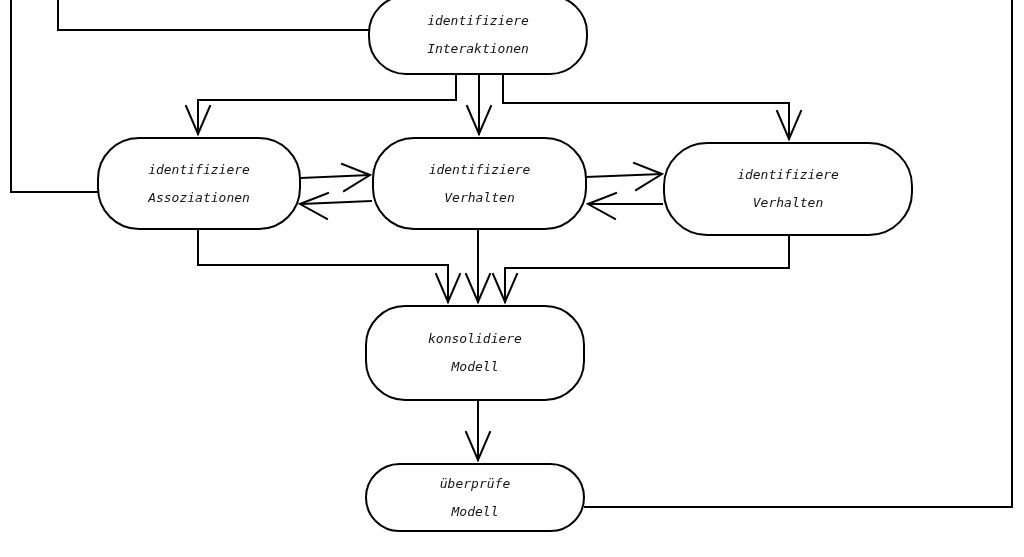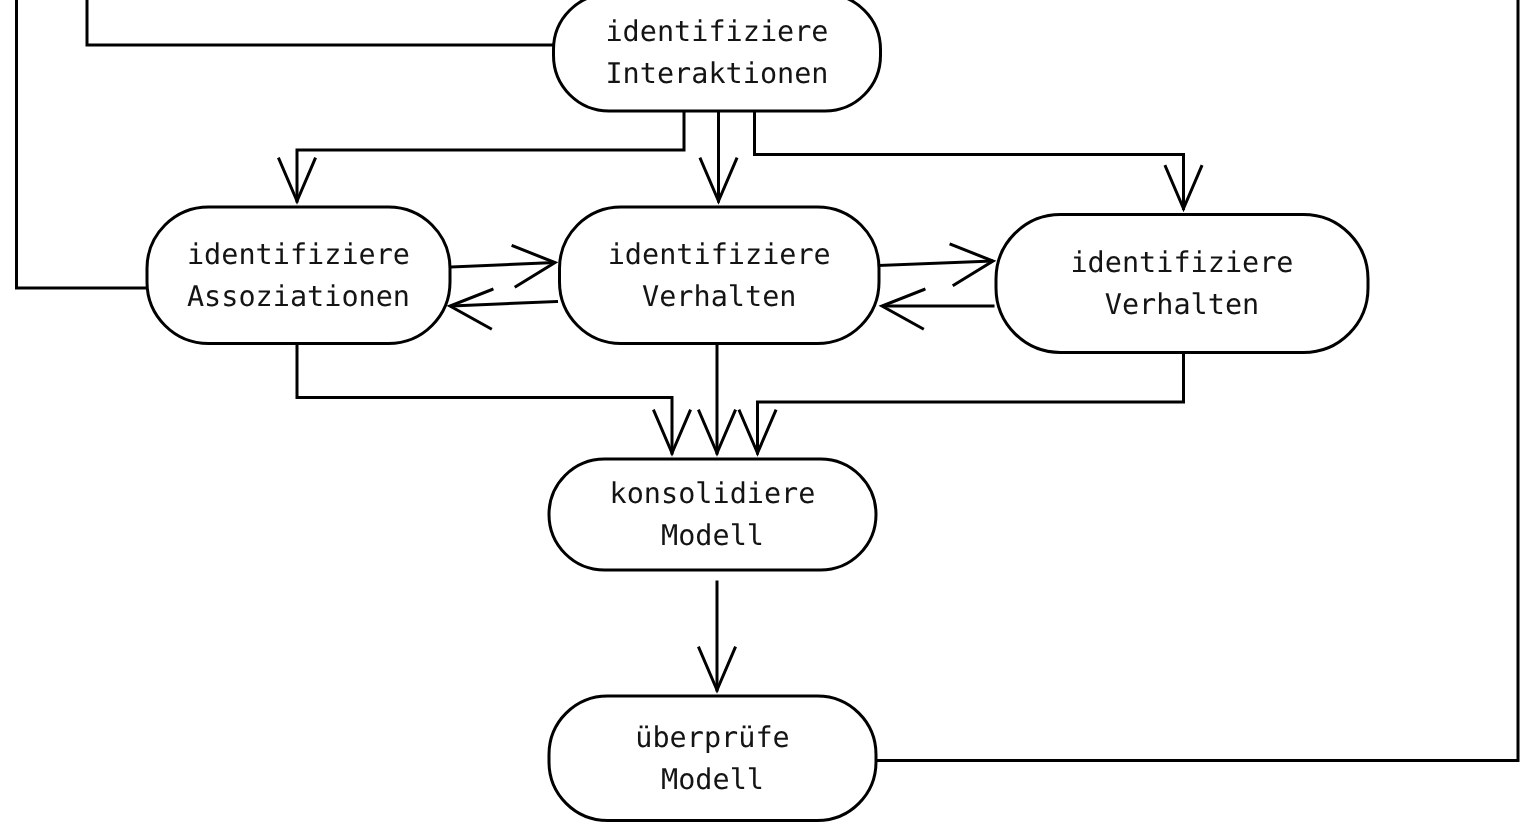--- a/index.html
+++ b/index.html
@@ -34,24 +34,25 @@
     box-sizing: border-box;
     background: var(--background, #ffffff);
     border: 2.5px solid var(--stroke, #000000);
     display: flex;
     flex-direction: column;
     align-items: center;
     justify-content: center;
     text-align: center;
   }
   .nline {
-    font-size: 19px;
+    font-size: 13px;
     line-height: 28px;
     white-space: pre;
     color: var(--text, #141414);
+    font-style: italic;
   }
 </style>
 </head>
 <body>
 
 <div id="stage">
 
   <svg class="edges" viewBox="0 0 1024 557">
 
     <g>
@@ -128,23 +129,23 @@
   <div class="node" style="left:372px; top:137px; width:215px; height:93px; border-radius:42px;">
     <div class="nline">identifiziere</div>
     <div class="nline">Verhalten</div>
   </div>
 
   <div class="node" style="left:663px; top:142px; width:250px; height:94px; border-radius:44px;">
     <div class="nline">identifiziere</div>
     <div class="nline">Verhalten</div>
   </div>
 
-  <div class="node" style="left:365px; top:305px; width:220px; height:76px; border-radius:40px;text-align:center;">
+  <div class="node" style="left:365px; top:305px; width:220px; height:96px; border-radius:40px;text-align:center;">
     <div class="nline">konsolidiere</div>
     <div class="nline">Modell</div>
   </div>
 
-  <div class="node" style="left:365px; top:463px; width:220px; height:85px; border-radius:40px;">
+  <div class="node" style="left:365px; top:463px; width:220px; height:69px; border-radius:40px;">
     <div class="nline">überprüfe</div>
     <div class="nline">Modell</div>
   </div>
 
 </div>
 
 </body></html>

